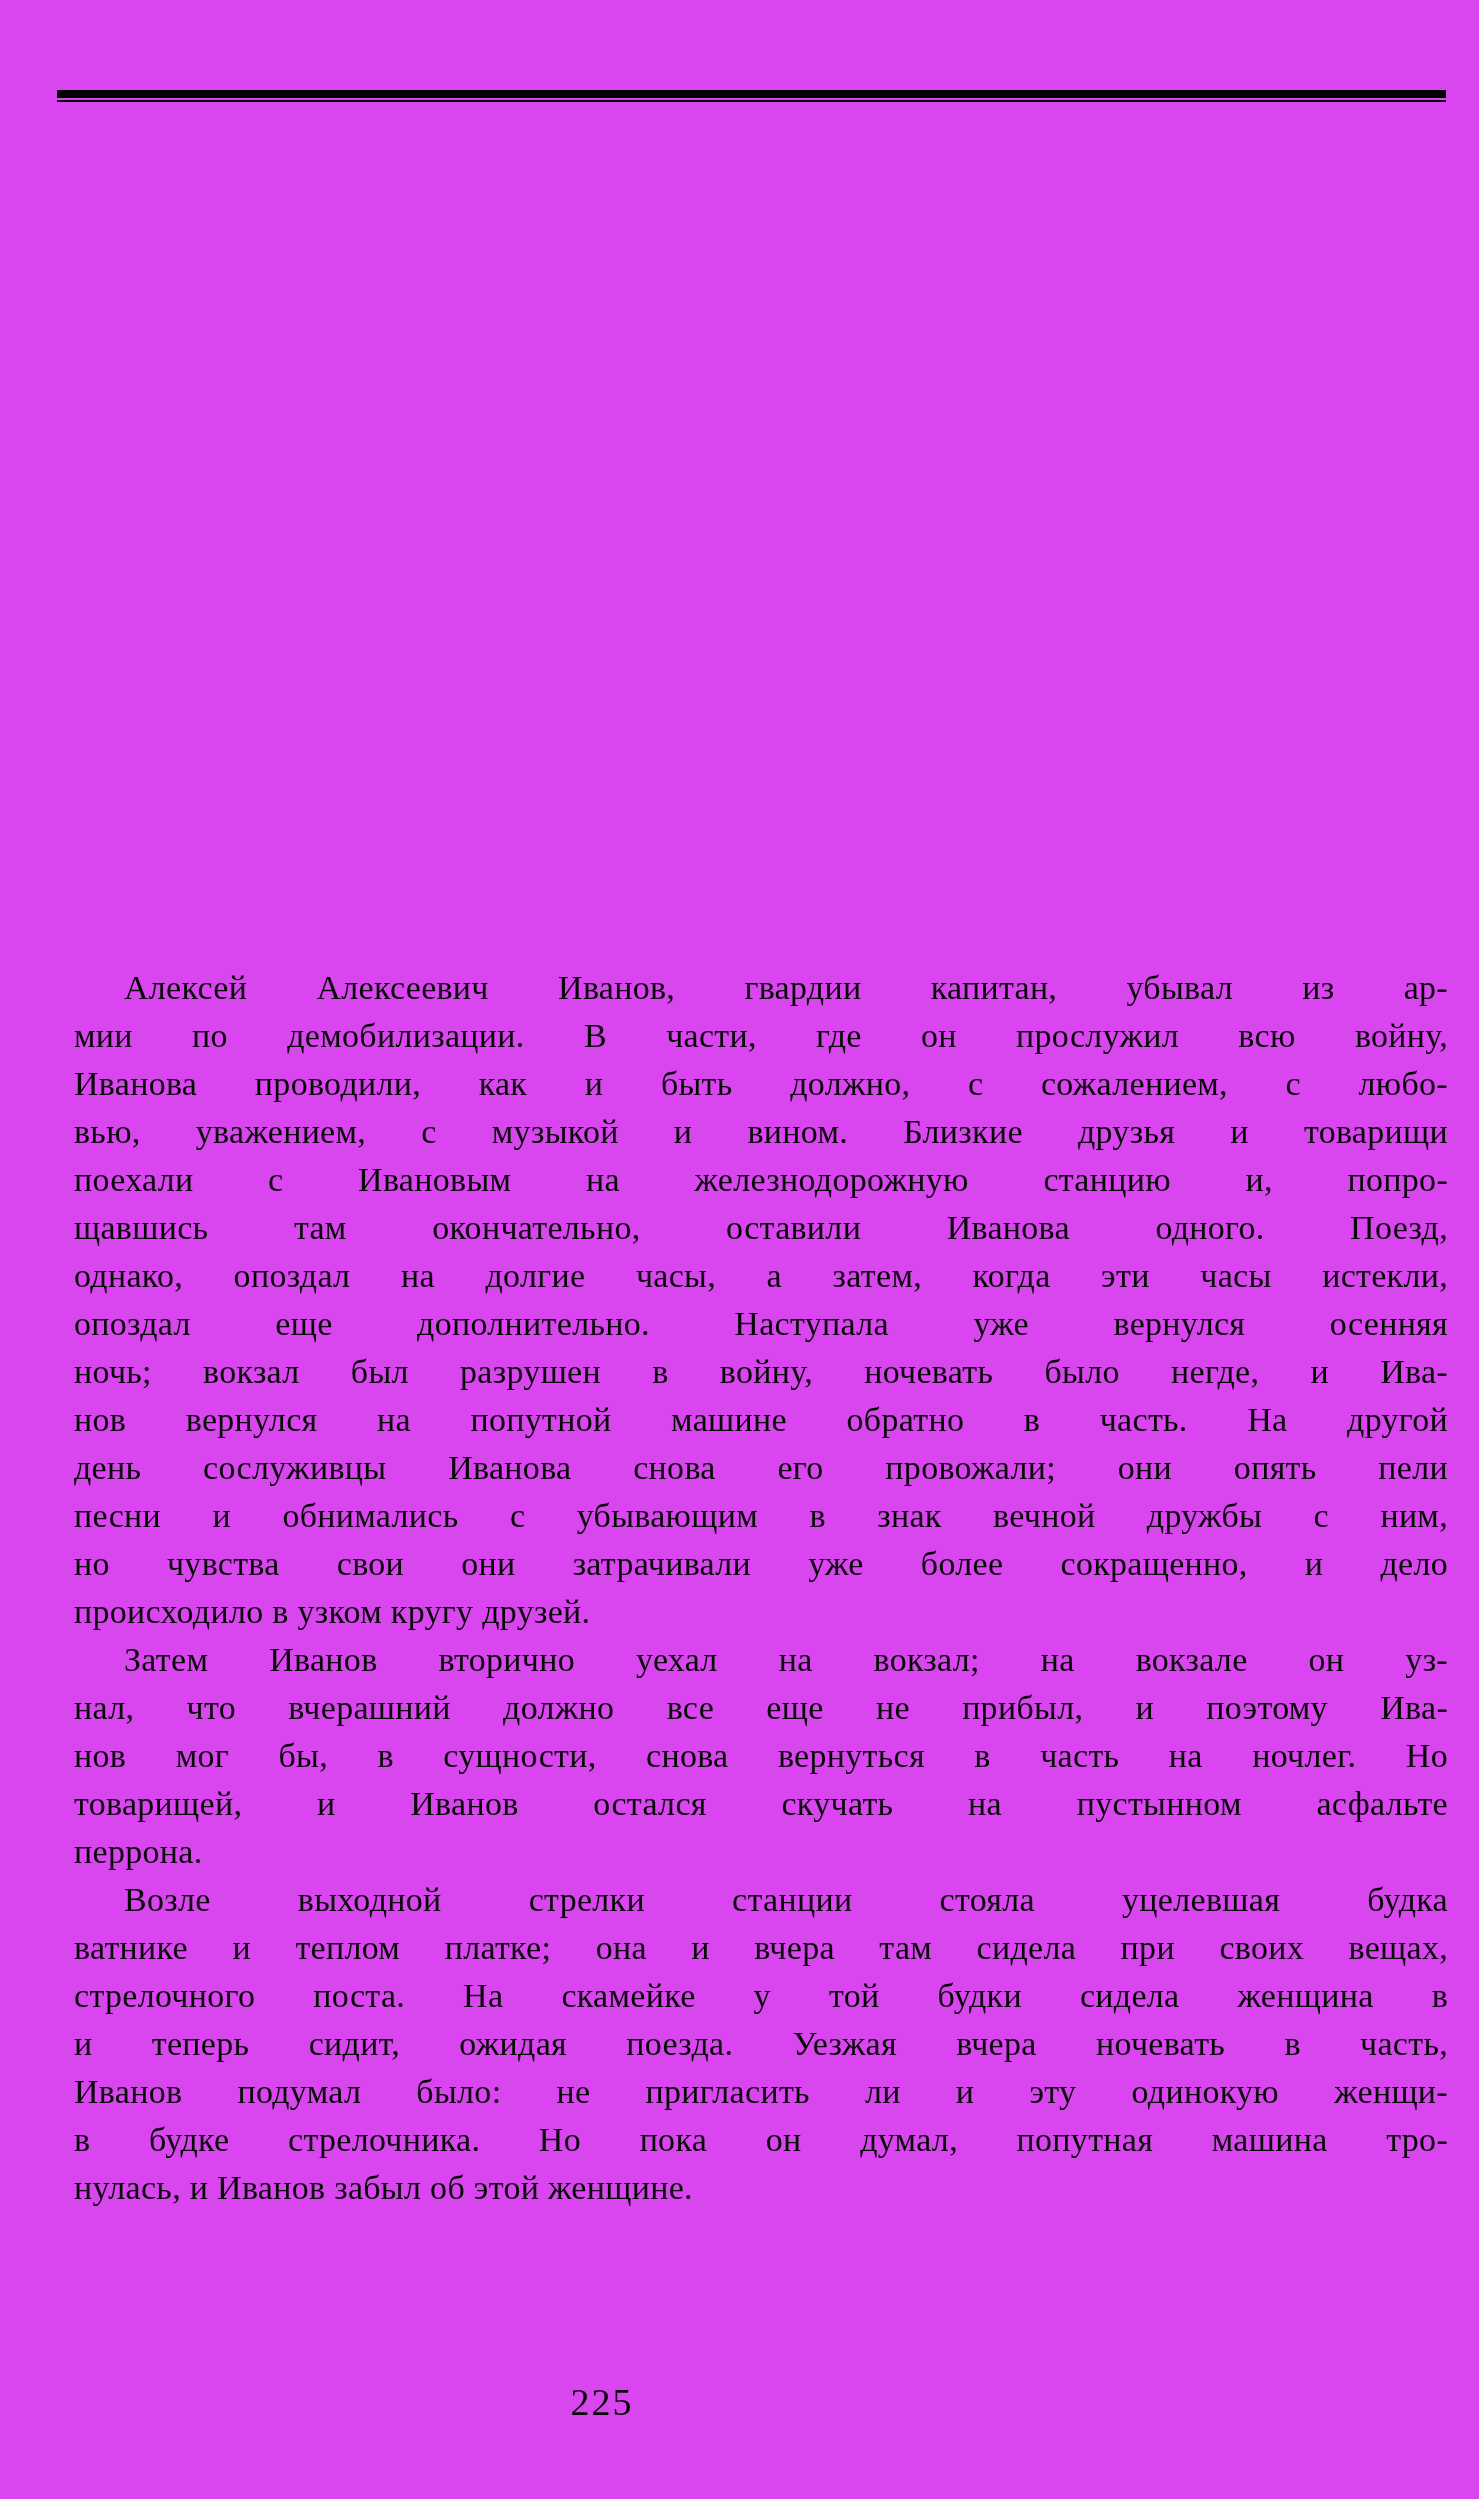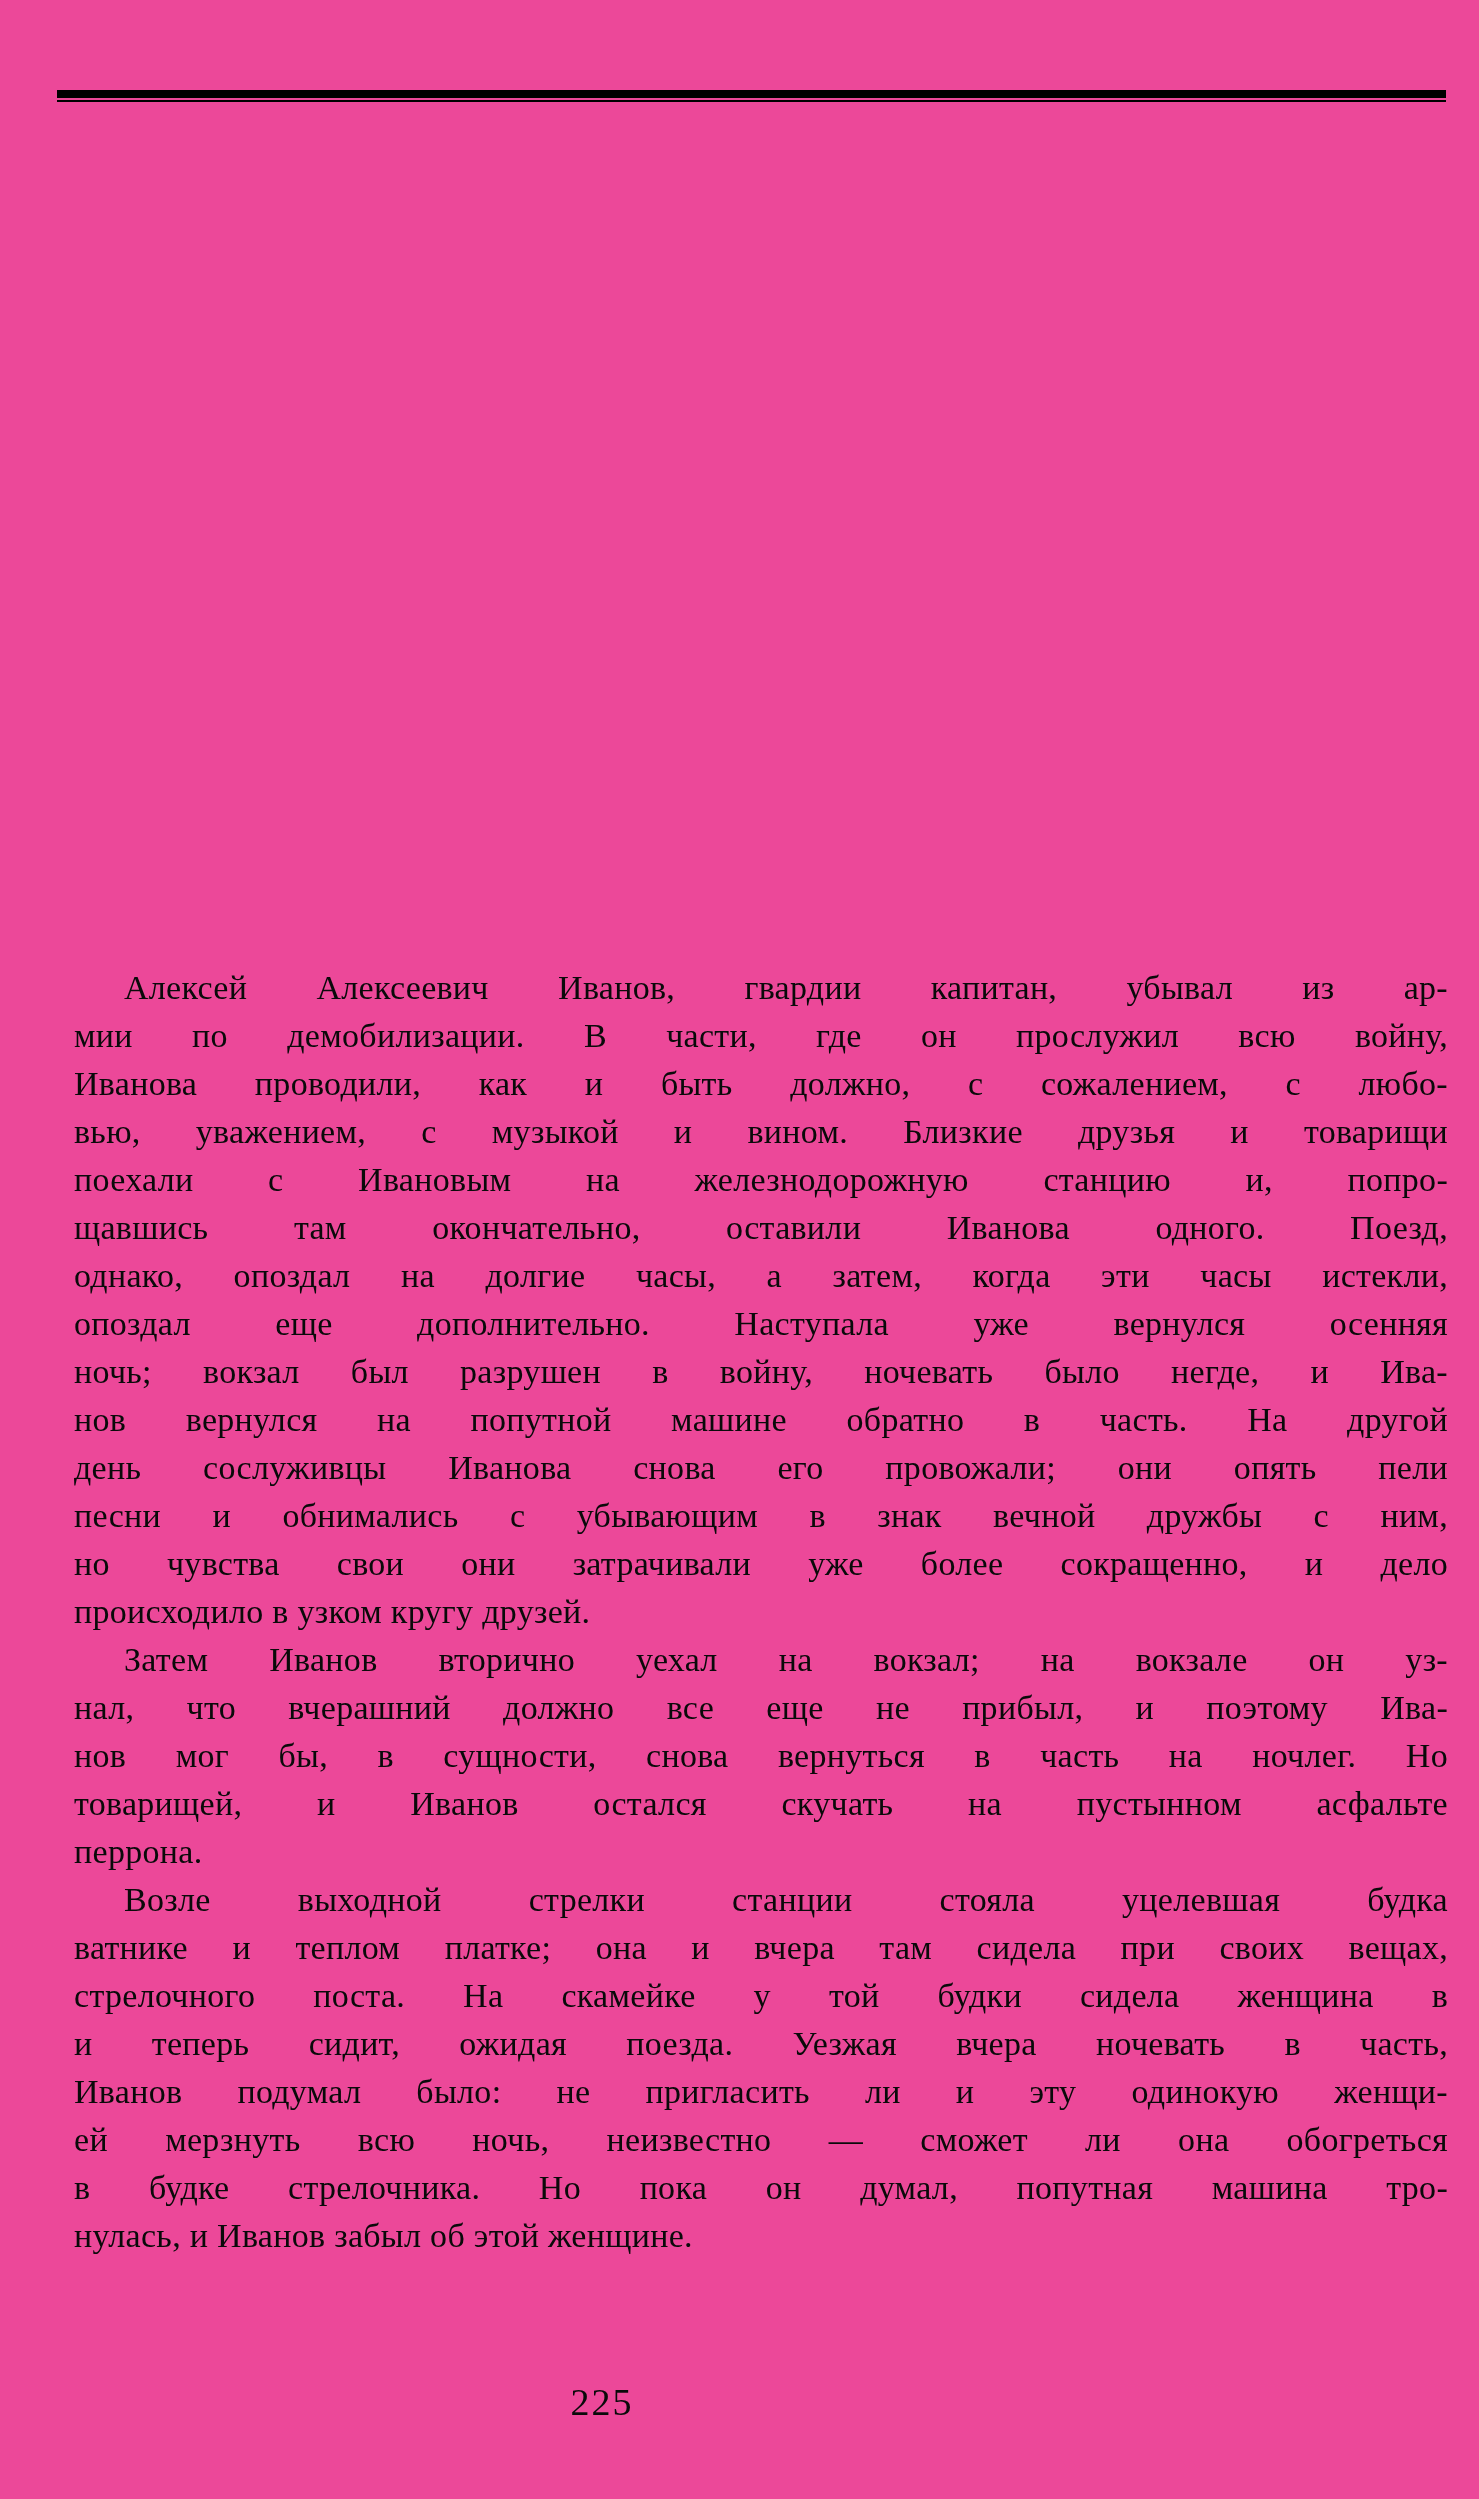--- a/index.html
+++ b/index.html
@@ -10,21 +10,21 @@
   body {
     width: 1479px;
     height: 2500px;
     position: relative;
     font-family: "Liberation Serif", "DejaVu Serif", serif;
     color: #0a0a0a;
   }
   .page {
     position: absolute;
     inset: 0;
-    background: #ec4899;
+    background: #d946ef;
   }
   .rule-thick {
     position: absolute;
     left: 57px;
     top: 90px;
     width: 1389px;
     height: 7.6px;
     background: #000000;
   }
   .rule-thin {
@@ -108,21 +108,20 @@
       <div class="line">товарищей, и Иванов остался скучать на пустынном асфальте</div>
       <div class="line last">перрона.</div>
     </div>
 
     <div class="para">
       <div class="line first">Возле выходной стрелки станции стояла уцелевшая будка</div>
       <div class="line">ватнике и теплом платке; она и вчера там сидела при своих вещах,</div>
       <div class="line">стрелочного поста. На скамейке у той будки сидела женщина в</div>
       <div class="line">и теперь сидит, ожидая поезда. Уезжая вчера ночевать в часть,</div>
       <div class="line">Иванов подумал было: не пригласить ли и эту одинокую женщи-</div>
-      <div class="line">ей мерзнуть всю ночь, неизвестно — сможет ли она обогреться</div>
       <div class="line">в будке стрелочника. Но пока он думал, попутная машина тро-</div>
       <div class="line last">нулась, и Иванов забыл об этой женщине.</div>
     </div>
 
   </div>
 
   <div class="page-number">225</div>
 
 </div>
 

